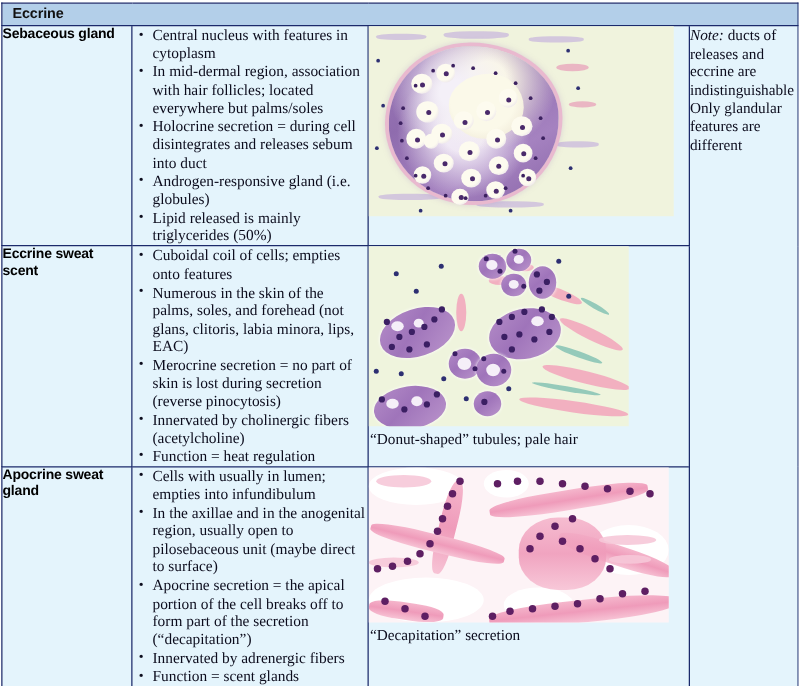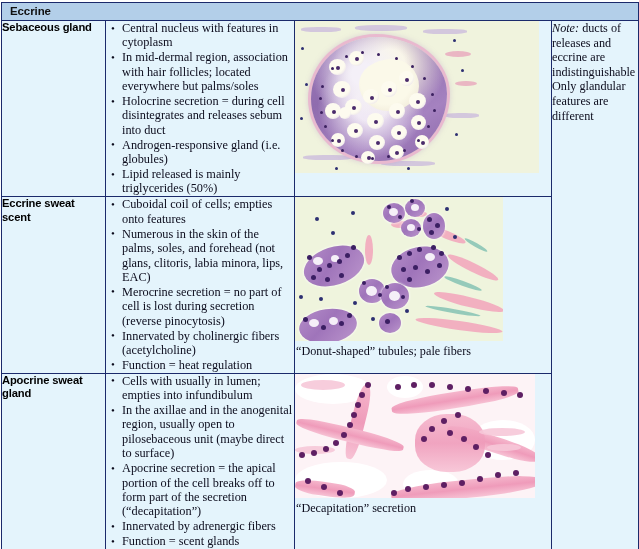--- a/index.html
+++ b/index.html
@@ -298,21 +298,21 @@
 
       <tr>
         <td class="name-cell">
           <div class="gland-name">Eccrine sweat scent</div>
         </td>
 
         <td class="bullets-cell">
           <ul class="bullets">
             <li>Cuboidal coil of cells; empties onto features</li>
             <li>Numerous in the skin of the palms, soles, and forehead (not glans, clitoris, labia minora, lips, EAC)</li>
-            <li>Merocrine secretion = no part of cell is lost during secretion (reverse pinocytosis)</li>
+            <li>Merocrine secretion = no part of skin is lost during secretion (reverse pinocytosis)</li>
             <li>Innervated by cholinergic fibers (acetylcholine)</li>
             <li>Function = heat regulation</li>
           </ul>
         </td>
 
         <td class="img-cell">
           <div class="micro eccrine">
 
             <div class="coll" style="left:96px;top:24px;width:18px;height:7px;"></div>
             <div class="coll" style="left:70px;top:38px;width:8px;height:30px;"></div>
@@ -389,21 +389,21 @@
             <div class="bluedot" style="left:36px;top:34px;width:4px;height:4px;"></div>
             <div class="bluedot" style="left:56px;top:14px;width:4px;height:4px;"></div>
             <div class="bluedot" style="left:4px;top:98px;width:4px;height:4px;"></div>
             <div class="bluedot" style="left:24px;top:100px;width:4px;height:4px;"></div>
             <div class="bluedot" style="left:58px;top:104px;width:4px;height:4px;"></div>
             <div class="bluedot" style="left:76px;top:120px;width:4px;height:4px;"></div>
             <div class="bluedot" style="left:150px;top:10px;width:4px;height:4px;"></div>
             <div class="bluedot" style="left:158px;top:38px;width:4px;height:4px;"></div>
             <div class="bluedot" style="left:110px;top:112px;width:4px;height:4px;"></div>
           </div>
-          <div class="caption">“Donut-shaped” tubules; pale fibers</div>
+          <div class="caption">“Donut-shaped” tubules; pale hair</div>
         </td>
       </tr>
 
       <tr>
         <td class="name-cell">
           <div class="gland-name">Apocrine sweat gland</div>
         </td>
 
         <td class="bullets-cell">
           <ul class="bullets">

